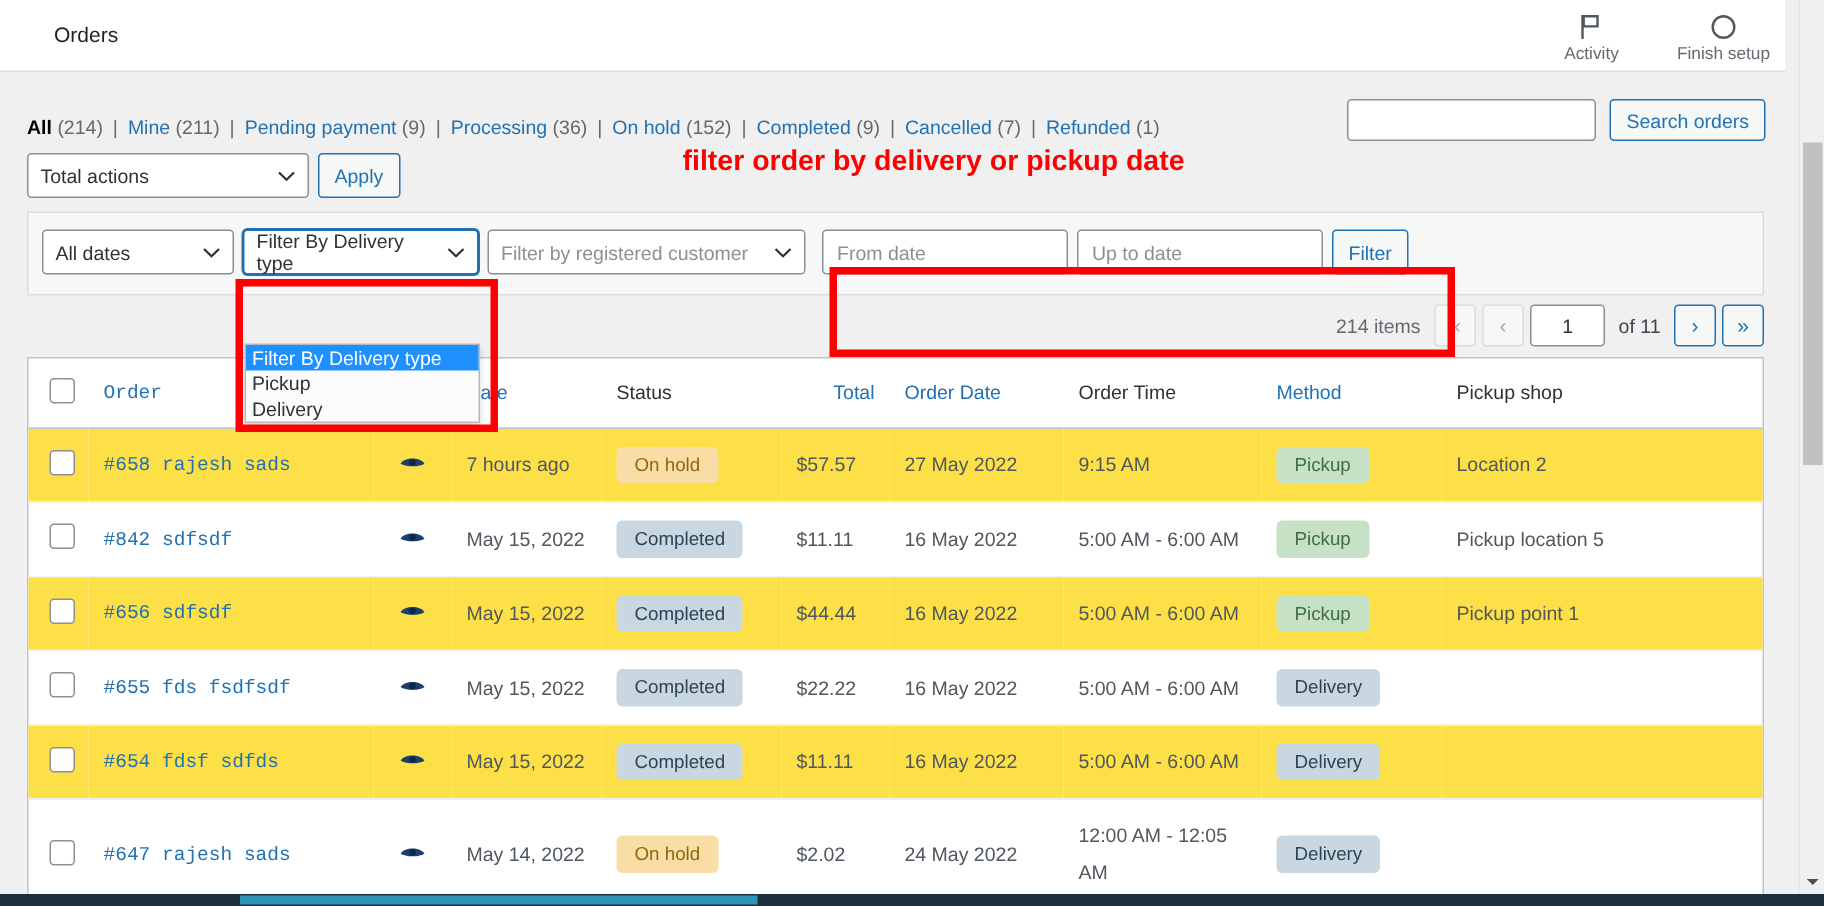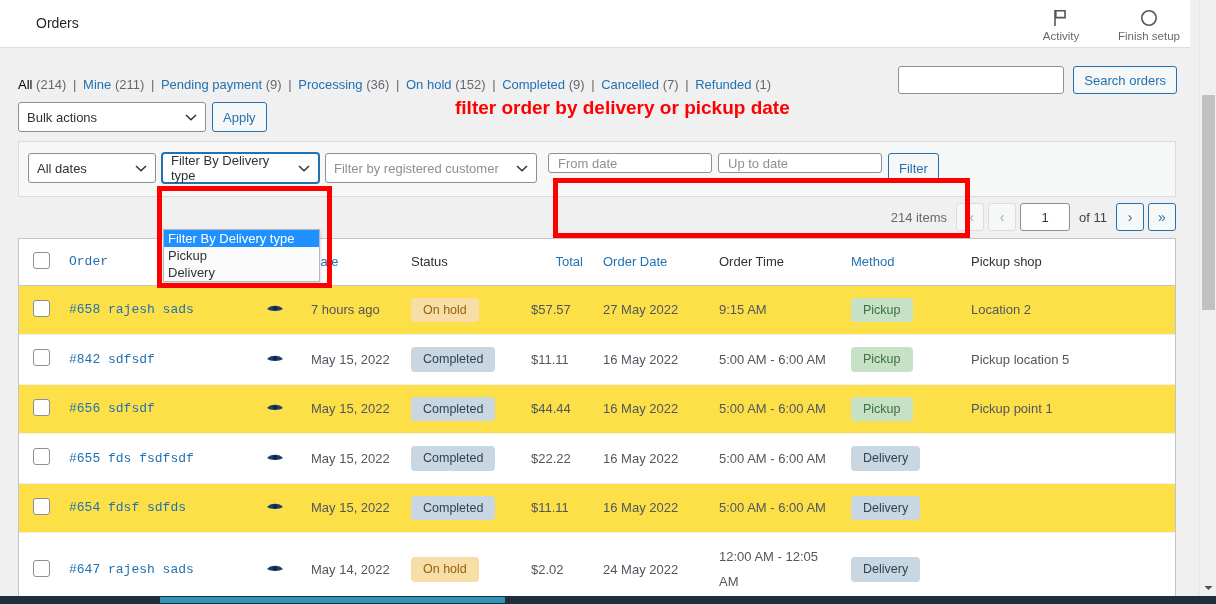--- a/index.html
+++ b/index.html
@@ -39,21 +39,21 @@
   
   .wrap { position: absolute; left: 0; top: 48px; width: 1190px; bottom: 8px; background: #f0f0f1; }
 
   
   .subsubsub {
     position: absolute; left: 18px; top: 29px;
     font-size: 13px; color: #646970;
     white-space: nowrap;
   }
   .subsubsub a { color: #2271b1; text-decoration: none; }
-  .subsubsub a.current { color: #000; font-weight: normal; }
+  .subsubsub a.current { color: #000; font-weight: bold; }
   .subsubsub .cnt { color: #646970; }
   .subsubsub .sep { color: #646970; padding: 0 3px; }
 
   
   .search-box { position: absolute; right: 13px; top: 18px; display: flex; gap: 9px; }
   .search-input {
     width: 166px; height: 28px; border: 1px solid #8c8f94; border-radius: 3px;
     background: #fff; font-size: 13px; padding: 0 8px; color: #2c3338;
   }
   .btn-secondary {
@@ -86,21 +86,21 @@
     white-space: nowrap;
   }
 
   
   .filterbar {
     position: absolute; left: 18px; top: 93px; width: 1158px; height: 56px;
     background: #f6f7f7; border: 1px solid #dcdcde;
   }
   .filterbar .inner { position: absolute; left: 9px; top: 11px; display: flex; gap: 6px; align-items: flex-start; }
   .txt-input {
-    height: 20px; border: 1px solid #8c8f94; border-radius: 3px; background: #fff;
+    height: 30px; border: 1px solid #8c8f94; border-radius: 3px; background: #fff;
     font-size: 13px; padding: 0 9px; color: #2c3338;
     font-family: "Liberation Sans", sans-serif;
   }
   .txt-input::placeholder { color: #8c8f94; }
   .sel-placeholder { color: #8c8f94; }
 
   
   .dd-open {
     position: absolute; left: 163px; top: 181px; width: 157px;
     background: #fbfbfb; border: 1px solid #b4b9be;
@@ -256,21 +256,21 @@
     </div>
 
     <div class="search-box">
       <input class="search-input" type="text" value="" style="">
       <button class="btn-secondary">Search orders</button>
     </div>
 
     <div class="tablenav-top">
       <span class="selwrap">
         <span class="wp-select" style="width:188px;">
-          <span>Bulk actions</span>
+          <span>Total actions</span>
         </span>
         <span class="chev">
           <svg width="12" height="8" viewBox="0 0 12 8">
               <path d="M1 1.5 L6 6.3 L11 1.5" stroke="#2c3338" stroke-width="1.5" fill="none"></path>
             </svg>
         </span>
       </span>
       <button class="btn-secondary" style="height:30px;">Apply</button>
     </div>
 

